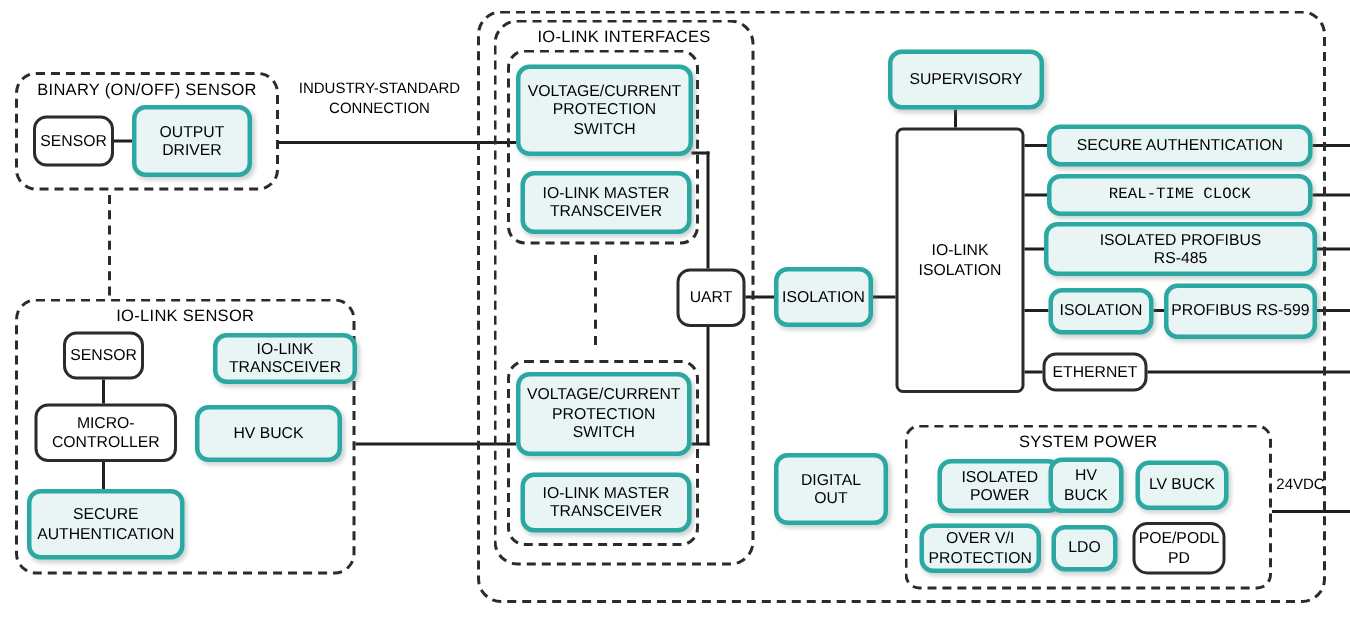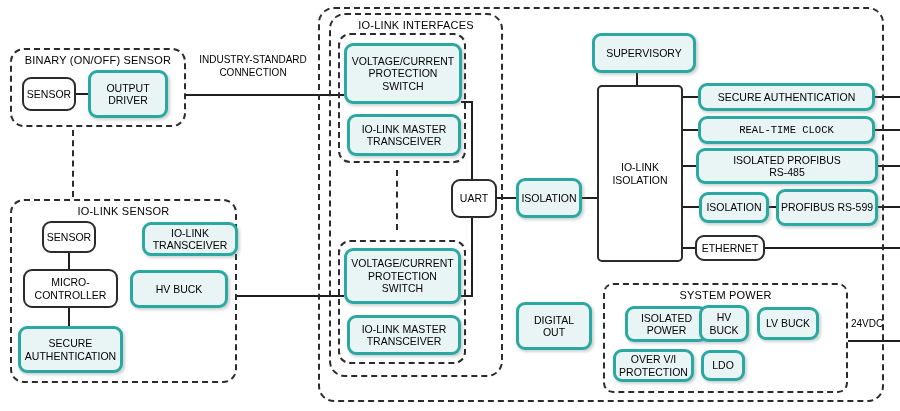--- a/index.html
+++ b/index.html
@@ -144,14 +144,15 @@
   <div class="tealbox" style="left:696px;top:148px;width:182px;height:36px;padding:0 26px;">ISOLATED PROFIBUS RS-485</div>
   <div class="tealbox" style="left:699px;top:192px;width:70px;height:31px;">ISOLATION</div>
   <div class="tealbox" style="left:776px;top:189px;width:102px;height:37px;">PROFIBUS RS-599</div>
   <div class="whitebox" style="left:695px;top:235px;width:70px;height:26px;">ETHERNET</div>
 
   <div class="tealbox" style="left:590px;top:306px;width:83px;height:36px;margin-left:35px;">ISOLATED POWER</div>
   <div class="tealbox" style="left:699px;top:305px;width:50px;height:37px;">HV BUCK</div>
   <div class="tealbox" style="left:757px;top:307px;width:62px;height:33px;">LV BUCK</div>
   <div class="tealbox" style="left:613px;top:349px;width:81px;height:33px;">OVER V/I PROTECTION</div>
   <div class="tealbox" style="left:701px;top:350px;width:44px;height:31px;">LDO</div>
+  <div class="whitebox" style="left:755px;top:348px;width:62px;height:35px;border-radius:10px;">POE/PODL PD</div>
 
 </div>
 
 </body></html>

